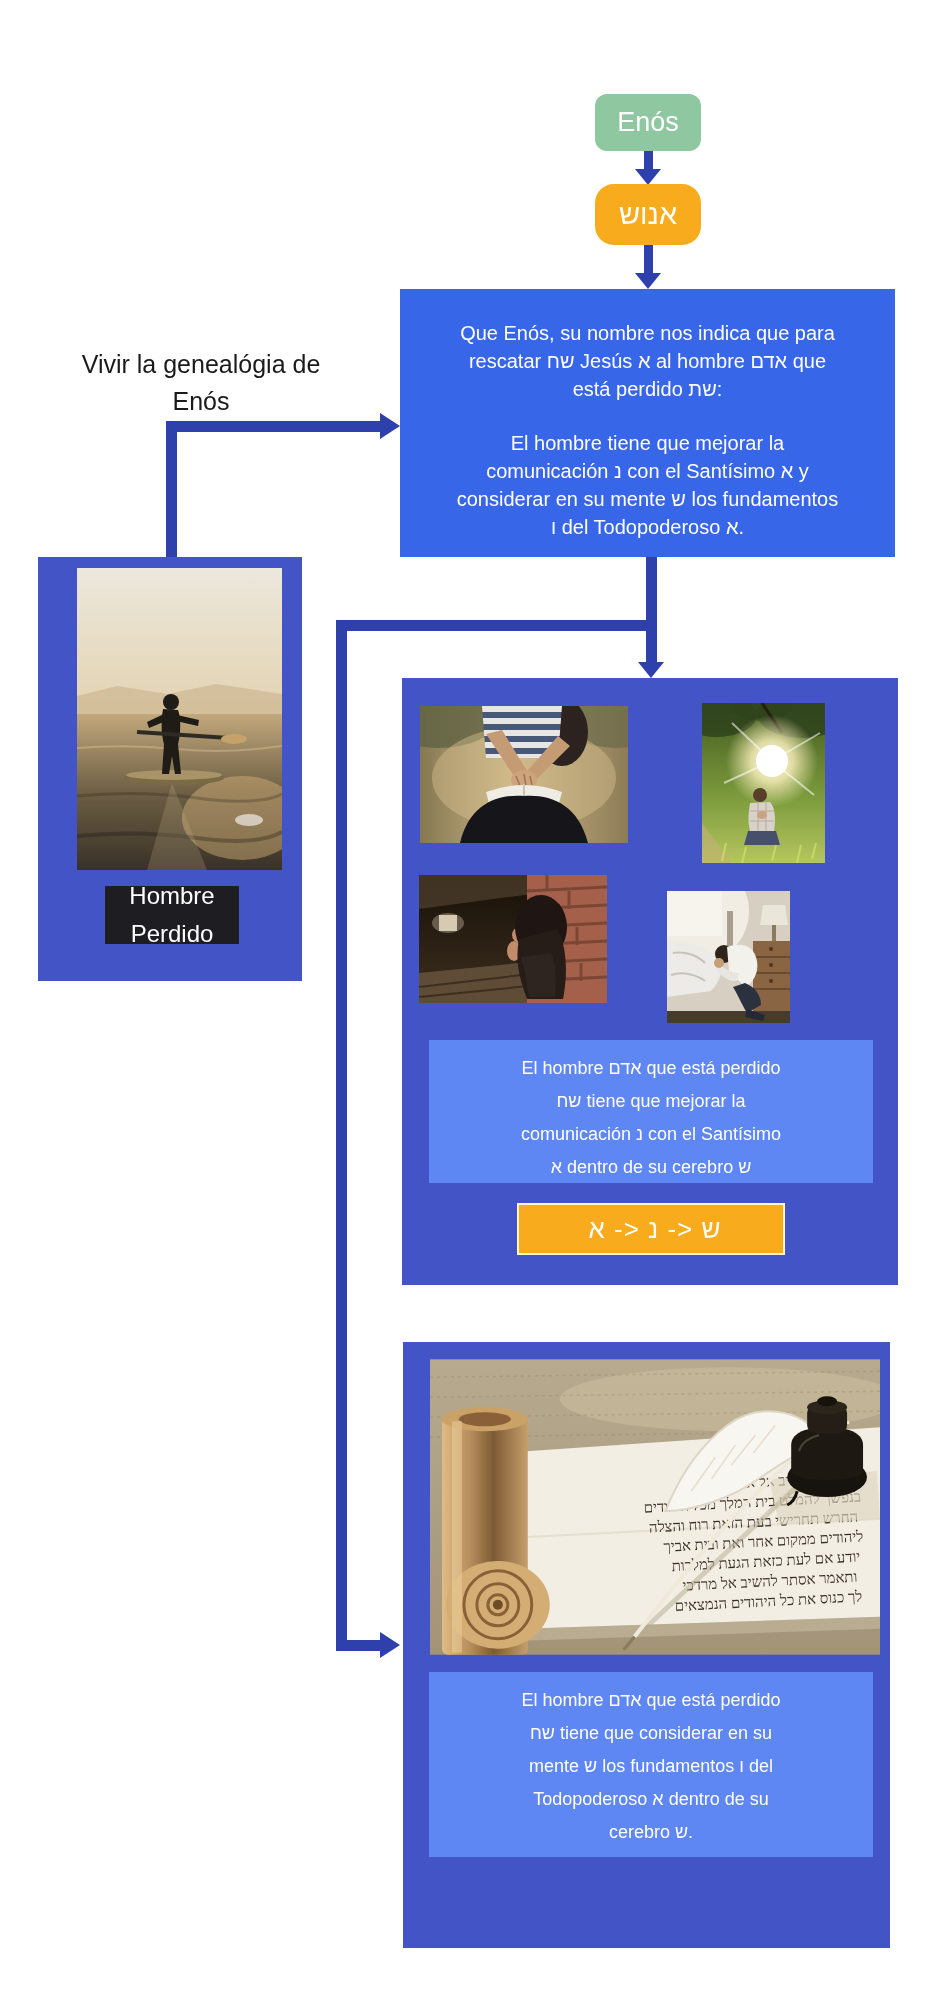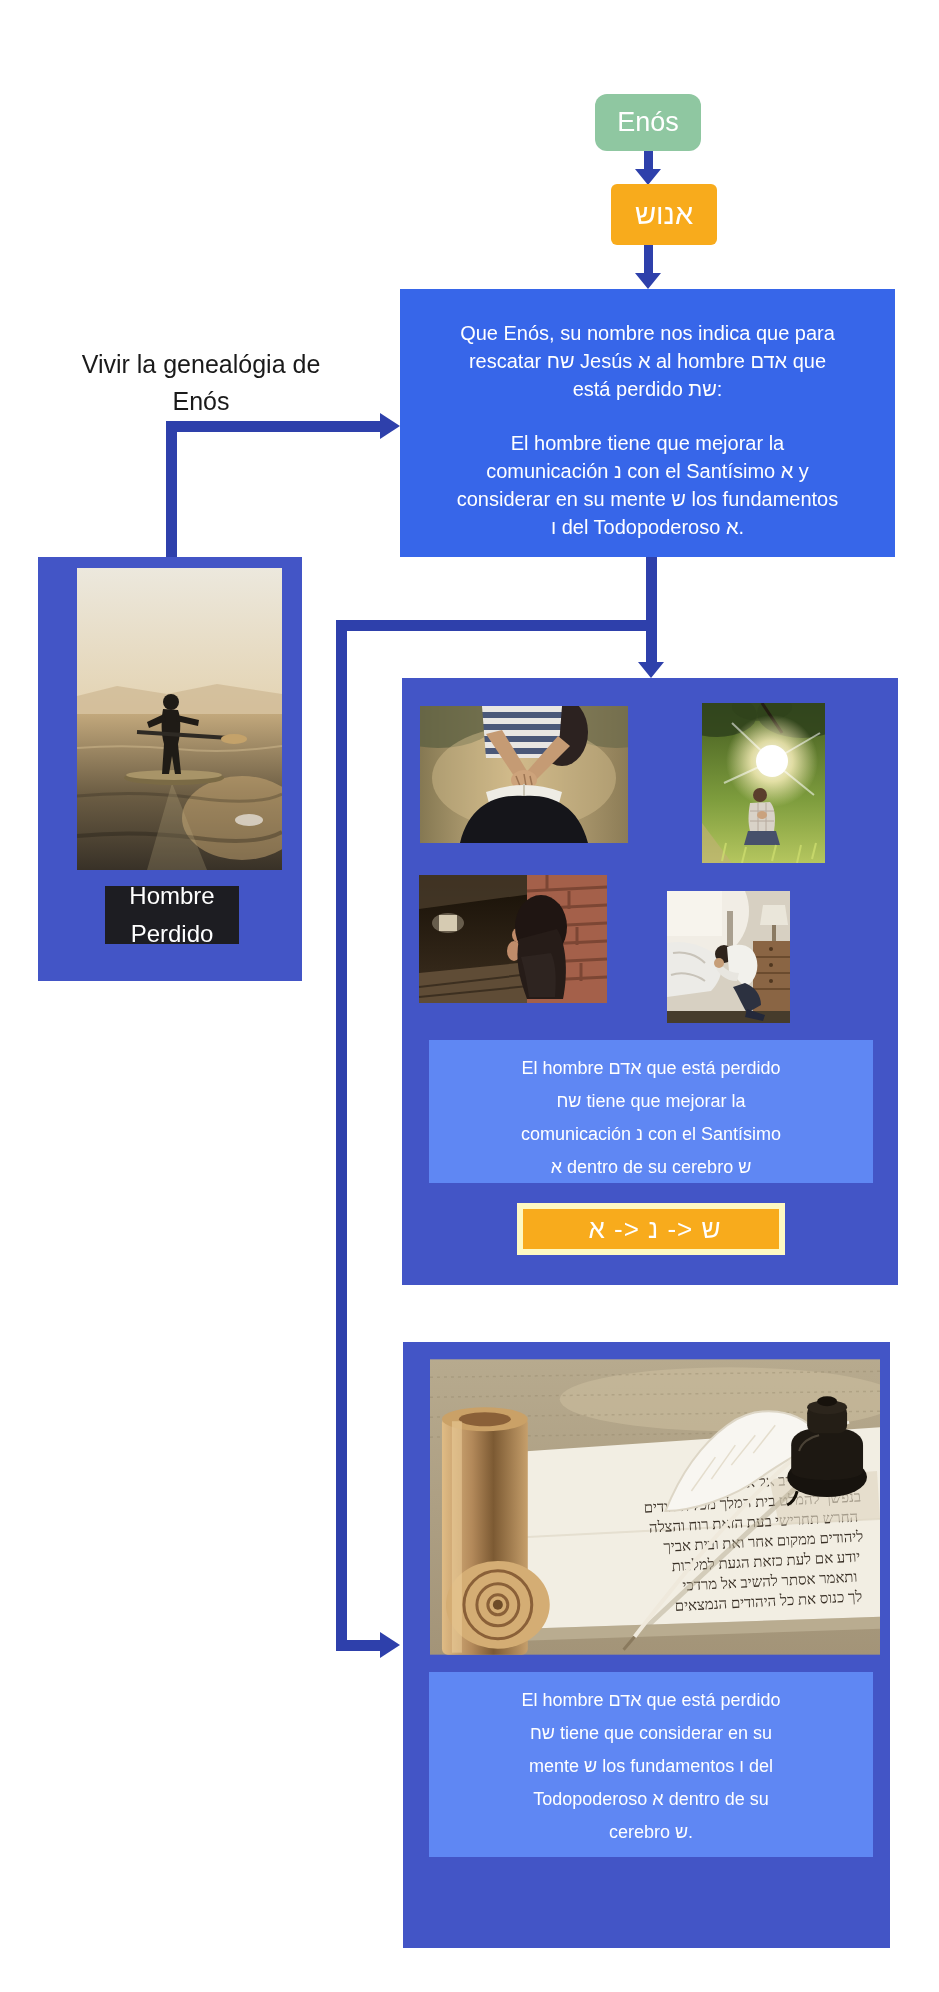--- a/index.html
+++ b/index.html
@@ -1,39 +1,39 @@
 <!DOCTYPE html>
 <html><head>
 <meta charset="utf-8">
 <style>
   html,body{margin:0;padding:0;background:#fff;}
   .canvas{position:relative;width:939px;height:1992px;background:#ffffff;
           font-family:"Liberation Sans",sans-serif;font-weight:normal;overflow:hidden;}
   .node{position:absolute;display:flex;align-items:center;justify-content:center;color:#fff;}
   .node-green{left:595px;top:94px;width:106px;height:57px;border-radius:12px;background:#8fc7a1;font-size:27px;}
-  .node-orange{left:611px;top:184px;width:106px;height:61px;border-radius:6px;background:#f8ab1c;font-size:29px;}
+  .node-orange{left:595px;top:184px;width:106px;height:61px;border-radius:19px;background:#f8ab1c;font-size:29px;}
   .line{position:absolute;background:#2e40ab;}
   .arrow-down{position:absolute;width:0;height:0;border-left:13px solid transparent;border-right:13px solid transparent;border-top:16px solid #2e40ab;}
   .arrow-right{position:absolute;width:0;height:0;border-top:13px solid transparent;border-bottom:13px solid transparent;border-left:20px solid #2e40ab;}
   .main-box{position:absolute;left:400px;top:289px;width:495px;height:268px;background:#3766e9;color:#fff;
             text-align:center;font-size:20px;line-height:28px;box-sizing:border-box;padding:30px 6px 0 6px;}
   .main-box p{margin:0 0 26px 0;white-space:pre-line;}
   .side-title{position:absolute;left:42px;top:346px;width:318px;color:#1a1a1a;font-size:25px;line-height:37px;
               text-align:center;white-space:pre-line;}
   .card{position:absolute;background:#4355c6;}
   .card-left{left:38px;top:557px;width:264px;height:424px;}
   .card-middle{left:402px;top:678px;width:496px;height:607px;}
   .card-bottom{left:403px;top:1342px;width:487px;height:606px;}
   .photo{position:absolute;overflow:hidden;}
   .photo svg{display:block;width:100%;height:100%;}
   .black-label{position:absolute;left:67px;top:329px;width:134px;height:58px;background:#1d1d22;color:#fff;
                font-size:24px;line-height:38px;text-align:center;white-space:pre-line;display:flex;align-items:center;justify-content:center;}
   .panel{position:absolute;background:#5f87f3;color:#fff;text-align:center;font-size:18px;line-height:33px;
          box-sizing:border-box;padding-top:12px;white-space:pre-line;}
-  .seq-btn{position:absolute;background:#f8ab1c;border:6px solid #fef9c3;box-sizing:border-box;color:#fff;
+  .seq-btn{position:absolute;background:#f8ab1c;border:2px solid #fef9c3;box-sizing:border-box;color:#fff;
            font-size:26px;display:flex;align-items:center;justify-content:center;letter-spacing:1px;cursor:pointer;padding-left:8px;}
   .vis-ltr{unicode-bidi:bidi-override;direction:ltr;}
 </style>
 </head>
 <body>
 
 <div class="canvas">
 
   <div class="node node-green">
     <span>Enós</span>

